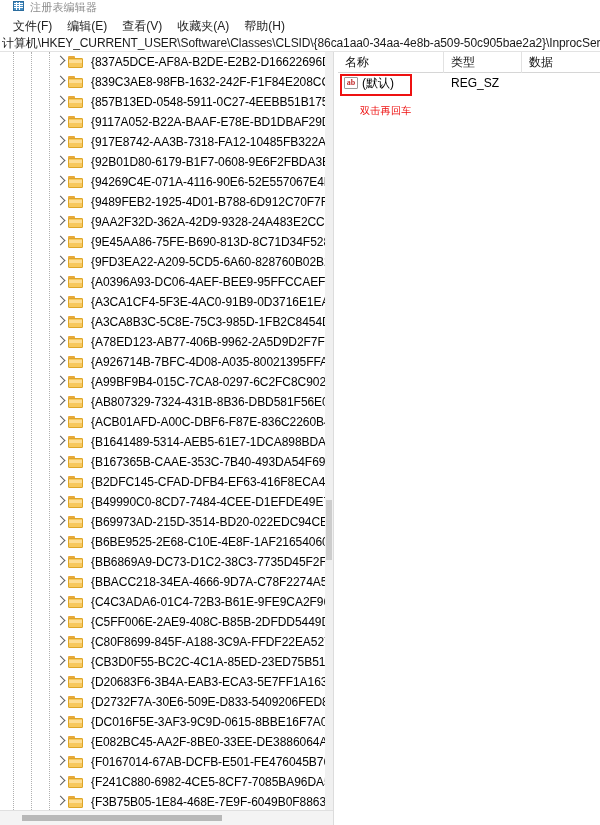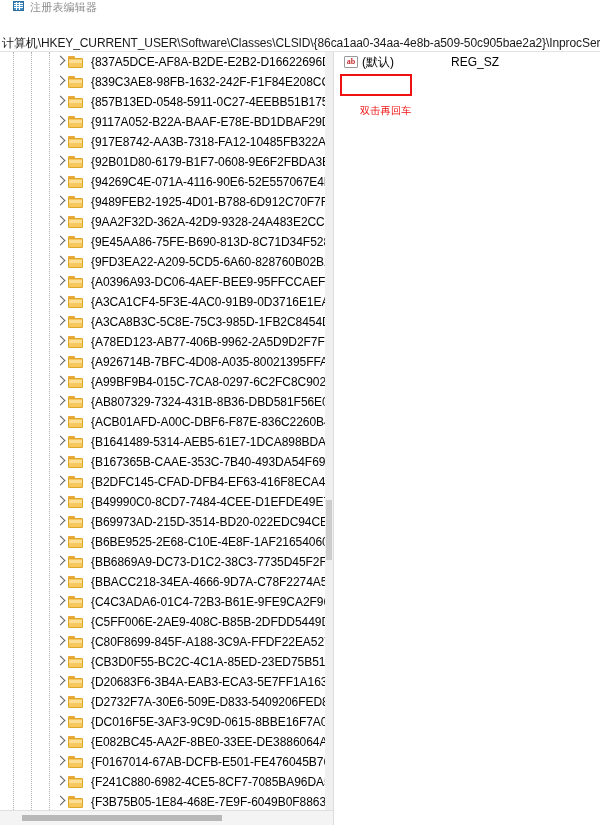--- a/index.html
+++ b/index.html
@@ -326,20 +326,27 @@
       <div class="ai-body"></div>
       <div class="ai-line l1"></div>
       <div class="ai-line l2"></div>
       <div class="ai-line l3"></div>
       <div class="ai-line l4"></div>
       <div class="ai-line l5"></div>
     </div>
     <div class="title-text">注册表编辑器</div>
   </div>
 
+  <div class="menubar" id="menubar">
+      <div class="menu-item">文件(F)</div>
+      <div class="menu-item">编辑(E)</div>
+      <div class="menu-item">查看(V)</div>
+      <div class="menu-item">收藏夹(A)</div>
+      <div class="menu-item">帮助(H)</div>
+    </div>
 
   <div class="addressbar">
     <div class="address-text">计算机\HKEY_CURRENT_USER\Software\Classes\CLSID\{86ca1aa0-34aa-4e8b-a509-50c905bae2a2}\InprocServer32</div>
   </div>
 
   <div class="tree-panel">
     <div class="tree-scroll">
       <div class="guide-col" style="left:13px;"></div>
       <div class="guide-col" style="left:31px;"></div>
       <div class="guide-col" style="left:49px;"></div>
@@ -809,20 +816,25 @@
   </div>
   <div class="vmarker" style="top:58px; height:28px;"></div>
 
   <div class="hscroll">
     <div class="hthumb"></div>
   </div>
 
   <div class="splitter"></div>
 
   <div class="value-panel">
+    <div class="col-header" id="col-header">
+        <div class="col c-name">名称</div>
+        <div class="col c-type">类型</div>
+        <div class="col c-data">数据</div>
+      </div>
     <div class="value-rows" id="value-rows">
         <div class="value-row">
           <div class="vr-name">
             <div class="ab-icon">
               <div class="ab-text">ab</div>
             </div>
             <span>(默认)</span>
           </div>
           <div class="vr-type">REG_SZ</div>
           <div class="vr-data"></div>

